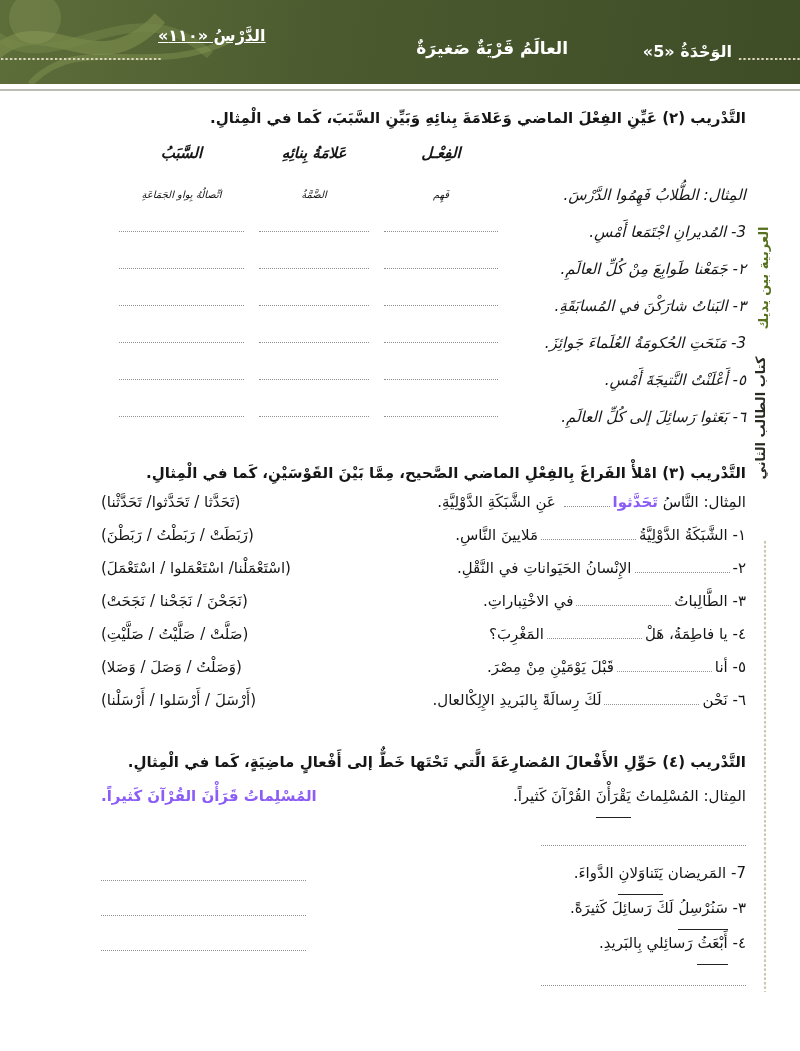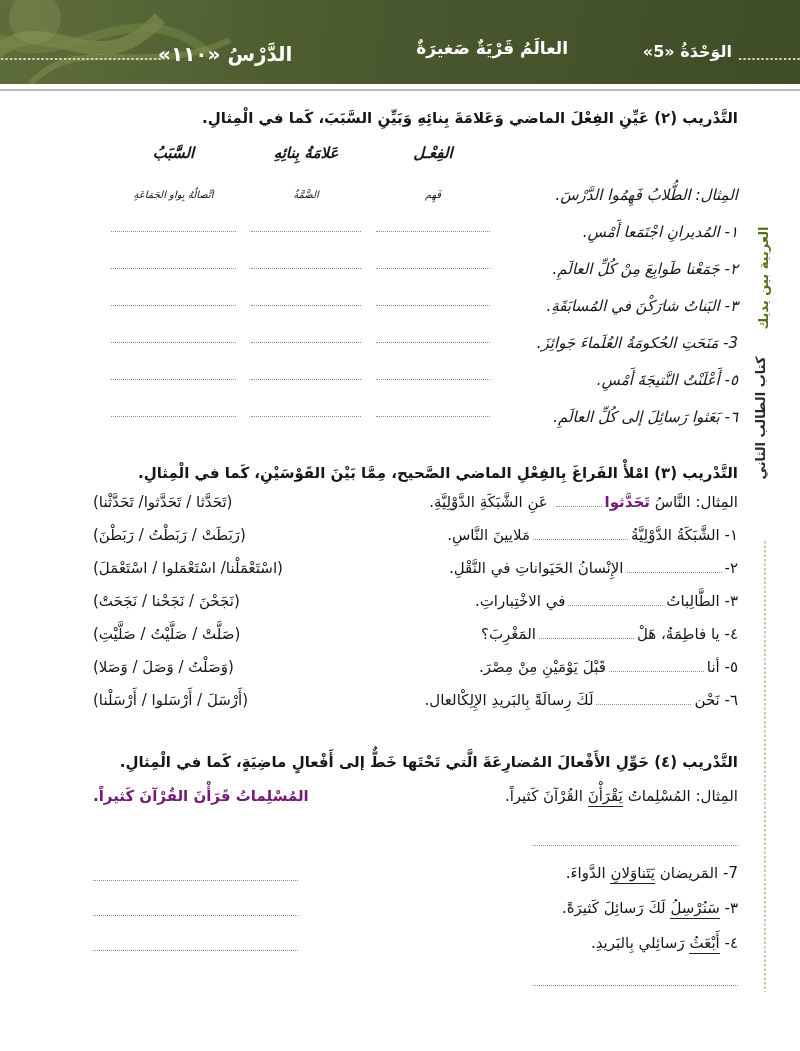--- a/index.html
+++ b/index.html
@@ -11,21 +11,21 @@
   
   .banner{
     position:absolute;top:0;left:0;width:800px;height:84px;
     background:linear-gradient(100deg,#5e6e3a 0%,#4a592e 45%,#3e4d26 100%);
     overflow:hidden;
   }
   .banner svg{position:absolute;left:0;top:0;}
   .h-text{position:absolute;color:#ffffff;font-weight:bold;white-space:nowrap;direction:rtl;}
   .h-unit{right:68px;top:42px;font-size:16px;}
   .h-title{right:232px;top:38px;font-size:17px;}
-  .h-lesson{left:158px;top:42px;font-size:20px;}
+  .h-lesson{left:158px;top:26px;font-size:16px;text-decoration:underline;}
   .chain-h{
     position:absolute;height:6px;top:56px;
     background-image:radial-gradient(circle at 2px 3px,#ded9c0 1.1px,rgba(0,0,0,0) 1.5px);
     background-size:4.5px 6px;background-repeat:repeat-x;
   }
   .chain-left{left:0;width:162px;}
   .chain-right{right:0;width:62px;}
   .banner-strip{position:absolute;top:84px;left:0;width:800px;height:5px;background:#ffffff;}
   .banner-line{position:absolute;top:89px;left:0;width:800px;height:2px;background:#bcbcb4;}
 
@@ -38,46 +38,46 @@
   .spine-book{left:688px;top:408px;width:150px;height:20px;color:#2a2a22;}
   .chain-v{
     position:absolute;left:762px;top:540px;width:6px;height:452px;
     background-image:radial-gradient(circle at 3px 2.2px,#cdc8ae 1.2px,rgba(0,0,0,0) 1.55px);
     background-size:6px 4.5px;background-repeat:repeat-y;
   }
   .page-num{position:absolute;left:742px;top:1048px;width:40px;text-align:center;
     color:#55711d;font-weight:bold;font-size:20px;}
 
   
-  .content{position:absolute;top:106px;right:62px;width:645px;direction:rtl;font-size:15px;margin-left:40px;}
+  .content{position:absolute;top:106px;right:54px;width:645px;direction:rtl;font-size:15px;margin-left:40px;}
   .ex-title{font-weight:bold;font-size:15px;line-height:24px;}
 
   
   .ex2-table{display:grid;grid-template-columns:240px 130px 124px 141px;direction:rtl;margin-top:10px;}
   .t-cell{display:flex;align-items:center;justify-content:center;height:37px;font-style:italic;}
   .t-head{font-weight:bold;height:32px;align-items:flex-start;padding-top:4px;}
   .t-sent{justify-content:flex-start;white-space:nowrap;}
   .t-ans{font-size:10px;white-space:nowrap;}
   .dotline{display:inline-block;width:88%;height:0;border-bottom:1.6px dotted #8f8f8f;}
 
   
   .ex3{margin-top:26px;}
   .ex3-rows{margin-top:8px;}
   .ex3-row{display:flex;justify-content:space-between;align-items:baseline;height:33px;white-space:nowrap;}
   .blank-inline{display:inline-block;width:95px;border-bottom:1.6px dotted #8f8f8f;height:2px;margin:0 3px;vertical-align:baseline;}
   .blank-short{width:46px;}
-  .red{color:#701a75;font-weight:bold;}
+  .red{color:#8b5cf6;font-weight:bold;}
   .opts{white-space:nowrap;}
 
   
   .ex4{margin-top:26px;}
   .ex4-rows{margin-top:6px;}
   .ex4-row{display:flex;justify-content:space-between;align-items:center;height:35px;white-space:nowrap;}
   .ex4-example{display:flex;justify-content:space-between;align-items:center;height:36px;margin-top:4px;white-space:nowrap;}
-  .uverb{border-bottom:1.7px solid #222;padding-bottom:1px;}
+  .uverb{border-bottom:1.7px solid #222;padding-bottom:12px;}
   .ex4-blank{width:205px;height:0;border-bottom:1.6px dotted #8f8f8f;align-self:flex-end;margin-bottom:9px;}
 </style>
 </head>
 <body>
 
 <div class="banner">
   <svg width="300" height="84" viewBox="0 0 300 84">
     <path d="M-20 70 C 40 -10, 90 95, 160 18" stroke="#839450" stroke-width="14" fill="none" opacity="0.55"></path>
     <path d="M-10 30 C 50 90, 130 -20, 210 55" stroke="#76884a" stroke-width="9" fill="none" opacity="0.5"></path>
     <path d="M30 84 C 80 30, 150 80, 230 40" stroke="#8d9e58" stroke-width="6" fill="none" opacity="0.4"></path>
@@ -105,21 +105,21 @@
       <div class="t-cell t-head"></div>
       <div class="t-cell t-head">الفِعْـل</div>
       <div class="t-cell t-head">عَلامَةُ بِنائِهِ</div>
       <div class="t-cell t-head">السَّبَبُ</div>
 
       <div class="t-cell t-sent">المِثال: الطُّلابُ فَهِمُوا الدَّرْسَ.</div>
       <div class="t-cell t-ans">فَهِم</div>
       <div class="t-cell t-ans">الضَّمَّةُ</div>
       <div class="t-cell t-ans">اتِّصالُهُ بِواو الجَمَاعَةِ</div>
 
-      <div class="t-cell t-sent">١- المُديرانِ اجْتَمَعا أَمْسِ.</div>
+      <div class="t-cell t-sent">3- المُديرانِ اجْتَمَعا أَمْسِ.</div>
       <div class="t-cell">
           <span class="dotline"></span>
         </div>
       <div class="t-cell">
           <span class="dotline"></span>
         </div>
       <div class="t-cell">
           <span class="dotline"></span>
         </div>
 

